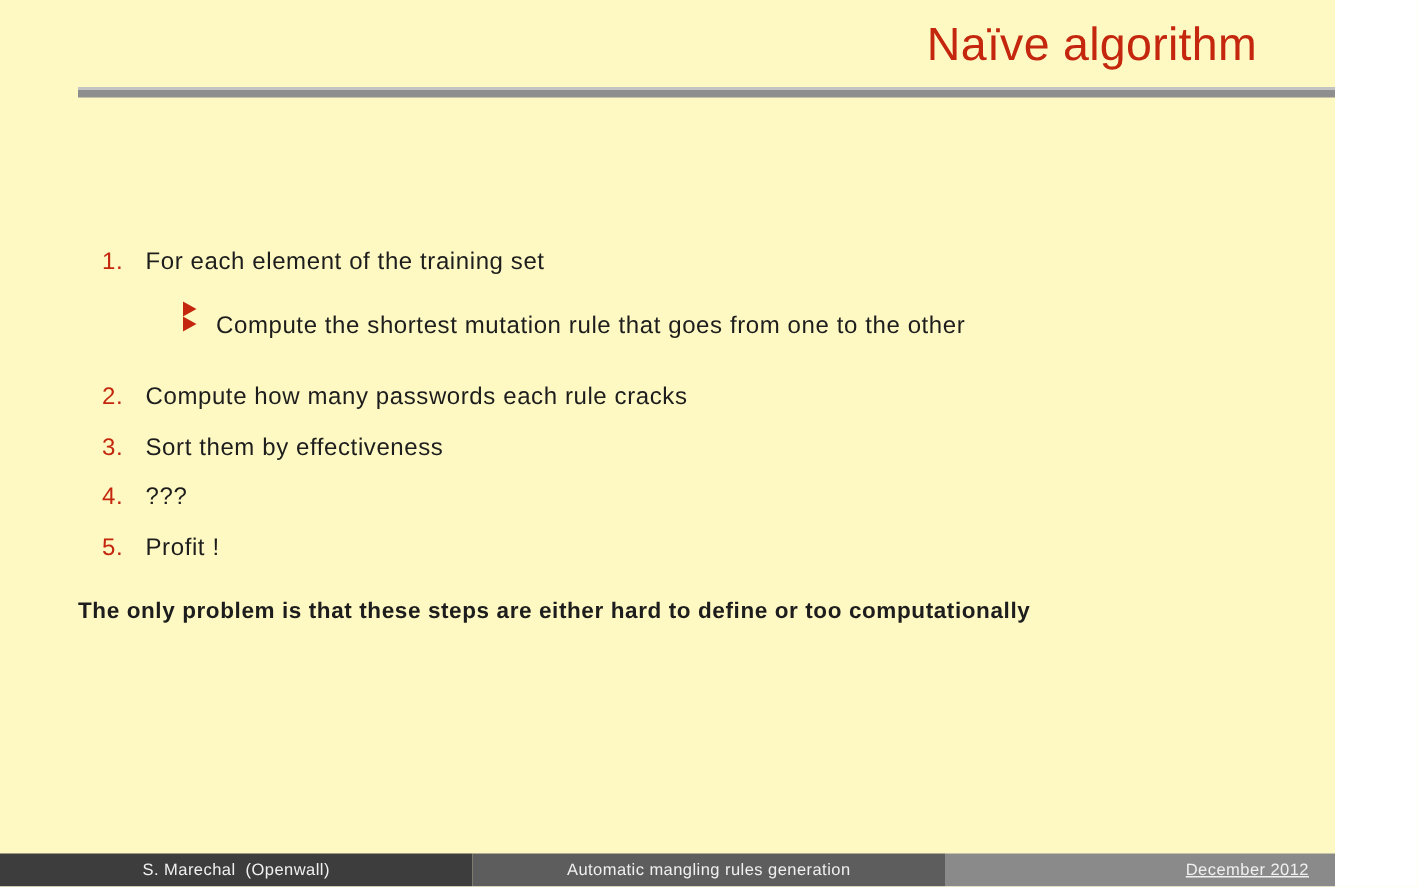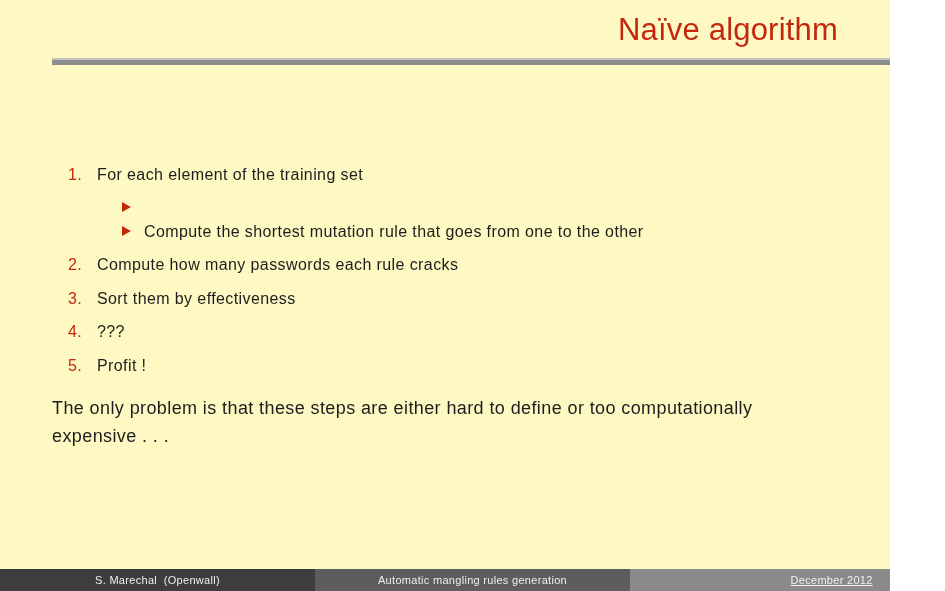--- a/index.html
+++ b/index.html
@@ -64,23 +64,24 @@
     border-top: 5px solid transparent;
     border-bottom: 5px solid transparent;
     margin-right: 13px;
     position: relative;
     top: -1px;
   }
   
   .closing {
     position: absolute;
     left: 52px; top: 394px;
-    font-size: 18px;
+    font-size: 15px;
     line-height: 28px;
     letter-spacing: 0.4px;
+    font-weight: bold;
   }
   .closing div { white-space: nowrap; }
   
   .footer {
     position: absolute;
     left: 0; bottom: 0;
     width: 945px; height: 22px;
     display: flex;
     font-size: 11px;
     color: var(--footer-text, #f0f0f0);
@@ -114,21 +115,21 @@
   <div>
 
     <div class="row main-row" style="top:164px">
       <span class="num">1.</span><span>For each element of the training set</span>
     </div>
 
     <div class="row sub-row" style="top:198px">
       <span class="tri"></span>
     </div>
 
-    <div class="row sub-row" style="top:222px">
+    <div class="row sub-row" style="top:208px">
       <span class="tri"></span><span>Compute the shortest mutation rule that goes from one to the other</span>
     </div>
 
     <div class="row main-row" style="top:254px">
       <span class="num">2.</span><span>Compute how many passwords each rule cracks</span>
     </div>
 
     <div class="row main-row" style="top:288px">
       <span class="num">3.</span><span>Sort them by effectiveness</span>
     </div>
@@ -138,21 +139,20 @@
     </div>
 
     <div class="row main-row" style="top:355px">
       <span class="num">5.</span><span>Profit !</span>
     </div>
 
   </div>
 
   <div class="closing">
     <div>The only problem is that these steps are either hard to define or too computationally</div>
-    <div>expensive . . .</div>
   </div>
 
   <div class="footer">
     <div class="fsec author">
       <span>S. Marechal  (Openwall)</span>
     </div>
     <div class="fsec midtitle">
       <span>Automatic mangling rules generation</span>
     </div>
     <div class="fsec daterow">

